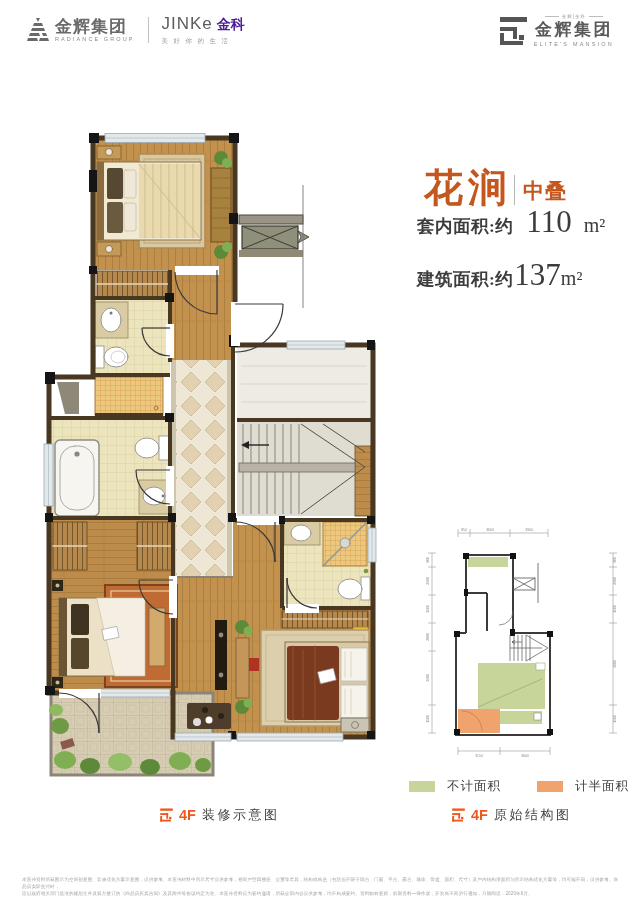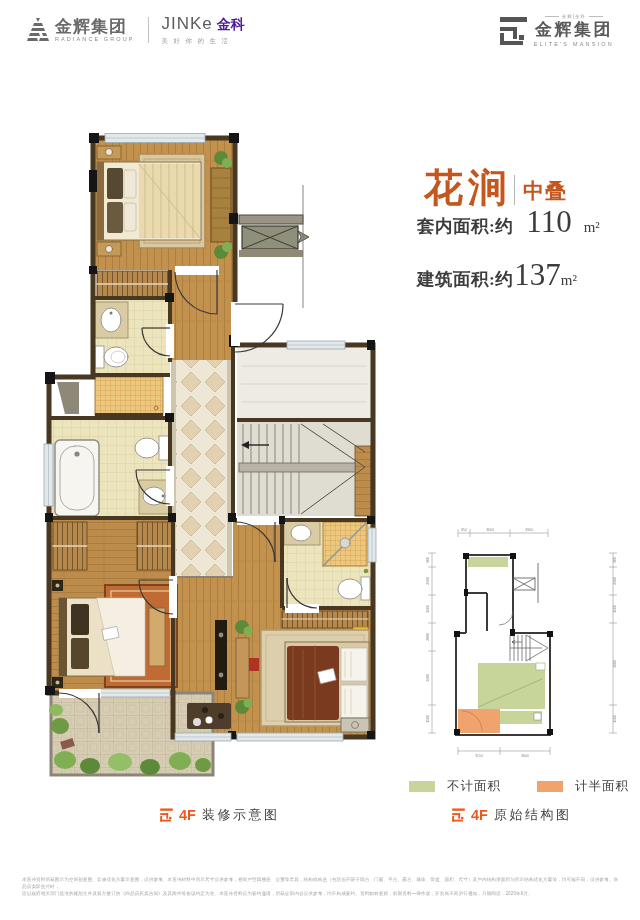--- a/index.html
+++ b/index.html
@@ -23,21 +23,21 @@
   .mansion-txt .cn{font-size:17px;color:#5a5a5a;font-weight:bold;letter-spacing:2.5px;line-height:20px;font-family:"Liberation Serif",serif;}
   .mansion-txt .en{font-size:5.5px;color:#8a8a8a;letter-spacing:2.2px;line-height:8px;}
   
   .unit-title{position:absolute;left:424px;top:167px;display:flex;align-items:center;}
   .unit-name{font-family:"Liberation Serif",serif;font-size:39px;font-weight:bold;color:#c4571e;letter-spacing:5px;line-height:42px;}
   .t-div{width:1px;height:30px;background:#b8b8b8;margin:4px 8px 0 2px;}
   .unit-tier{font-family:"Liberation Serif",serif;font-size:21px;font-weight:bold;color:#c4571e;margin-top:6px;letter-spacing:1px;}
   .area-row{position:absolute;left:417px;display:flex;align-items:baseline;font-family:"Liberation Serif",serif;color:#3c3c3c;}
   .area-row .lbl{font-size:17.5px;font-weight:bold;letter-spacing:0.5px;}
   .area-row .val{font-size:31px;margin-left:1px;}
-  .area-row .unit{font-size:15px;text-align:right;}
+  .area-row .unit{font-size:20px;text-align:right;}
   .rooms-row{position:absolute;left:446px;top:301px;font-family:"Liberation Serif",serif;
              font-size:18.5px;font-weight:bold;color:#4a4a4a;letter-spacing:3px;}
   
   .legend{position:absolute;left:409px;top:778px;display:flex;align-items:center;gap:12px;font-size:12.5px;color:#3f3f3f;letter-spacing:1px;}
   .legend .gap{width:12px;}
   .cap{position:absolute;top:806px;display:flex;align-items:center;gap:6px;font-size:13px;color:#3f3f3f;letter-spacing:2.5px;}
   .cap .floor{color:#f0571e;font-weight:bold;font-size:14.5px;letter-spacing:0;}
   .cap-left{left:160px;}
   .cap-right{left:452px;}
   

